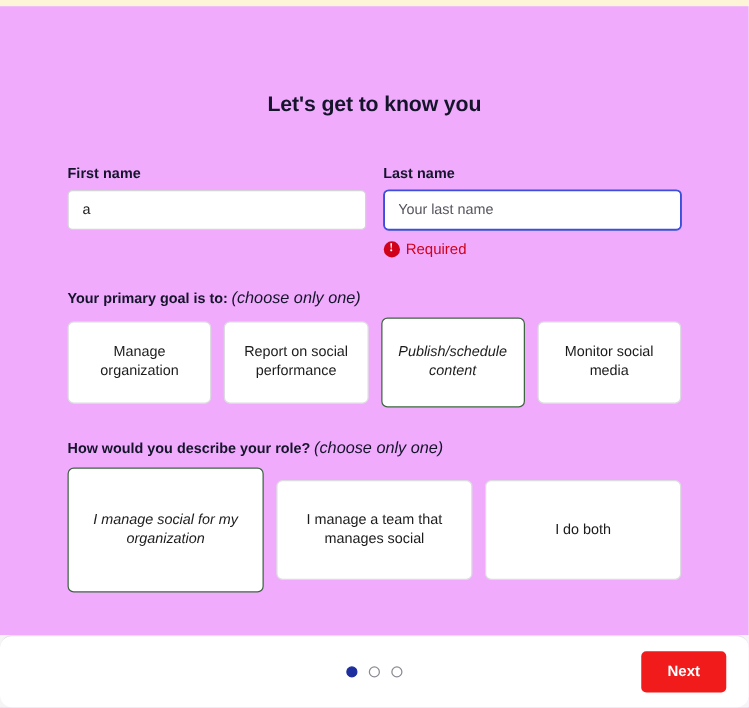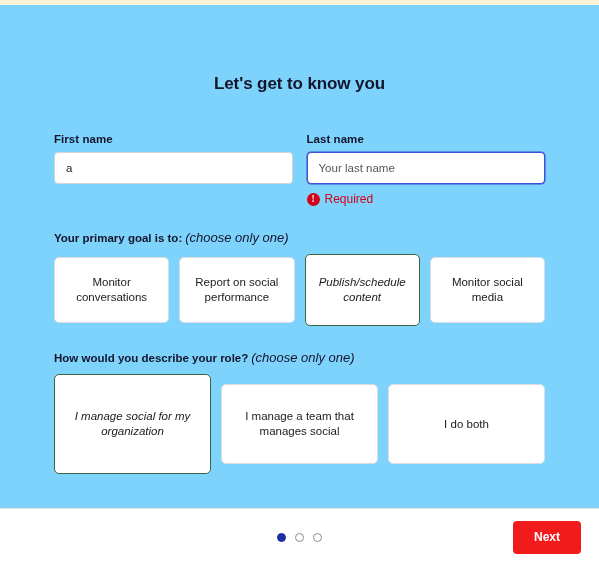--- a/index.html
+++ b/index.html
@@ -29,21 +29,21 @@
   .top-strip {
     height: 5px;
     width: 100%;
     background: #fdf3d7;
     flex: 0 0 auto;
   }
 
   
   .content {
     flex: 1 1 auto;
-    background: #7dd3fc;
+    background: #f0abfc;
     padding: 0 54px;
     box-sizing: border-box;
     overflow: hidden;
   }
 
   .page-title {
     text-align: center;
     font-size: 17px;
     font-weight: bold;
     letter-spacing: -0.1px;
@@ -166,20 +166,21 @@
   .footer {
     flex: 0 0 auto;
     height: 58px;
     background: #ffffff;
     border-top: 1px solid #e3e3e6;
     display: flex;
     align-items: center;
     position: relative;
     padding: 0 18px;
     box-sizing: border-box;
+    border-radius: 10px;
   }
   .dots {
     position: absolute;
     left: 0;
     right: 0;
     display: flex;
     justify-content: center;
     gap: 9px;
     pointer-events: none;
   }
@@ -238,21 +239,21 @@
         </div>
       </div>
 
     </div>
 
     <div class="question-group">
       <div class="question-label">
         <span class="q-main">Your primary goal is to:</span><span class="q-hint">(choose only one)</span>
       </div>
       <div class="options-row goals">
-        <div class="option-card">Monitor conversations</div>
+        <div class="option-card">Manage organization</div>
         <div class="option-card">Report on social performance</div>
         <div class="option-card selected">Publish/schedule content</div>
         <div class="option-card">Monitor social media</div>
       </div>
     </div>
 
     <div class="question-group">
       <div class="question-label">
         <span class="q-main">How would you describe your role?</span><span class="q-hint">(choose only one)</span>
       </div>

